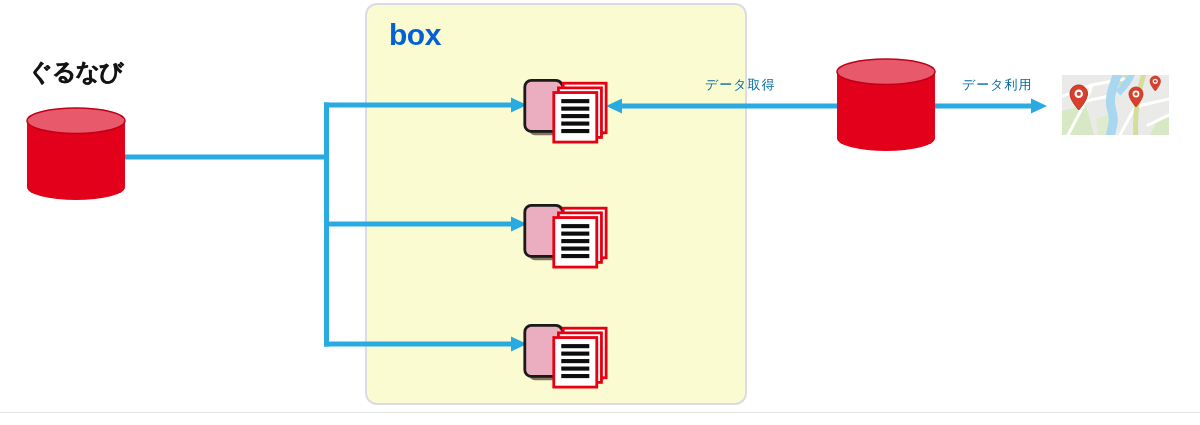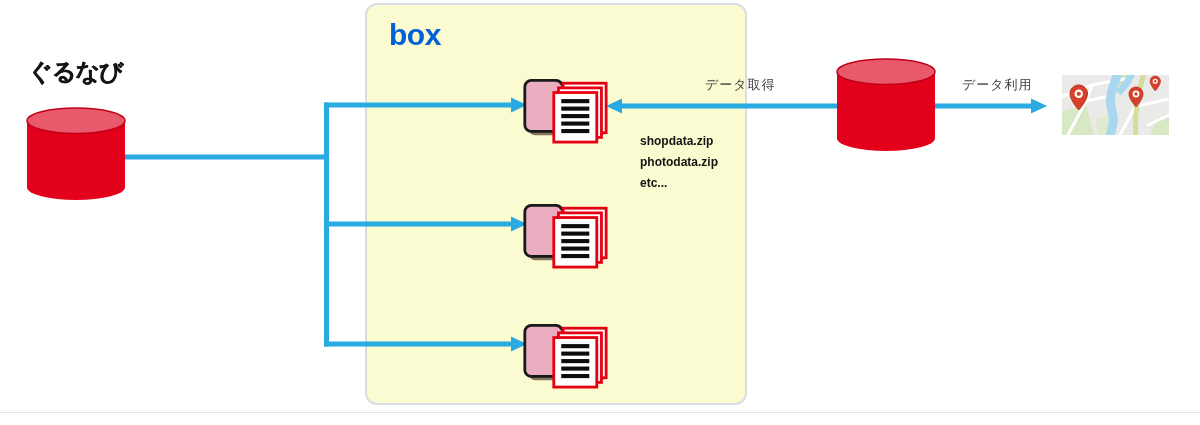--- a/index.html
+++ b/index.html
@@ -35,21 +35,21 @@
   .db-right { left:835px; top:57px;  width:102px; height:96px; z-index:3; }
   .folder   { width:86px; height:75px; z-index:3; }
   .folder-1 { left:522px; top:70px; }
   .folder-2 { left:522px; top:195px; }
   .folder-3 { left:522px; top:315px; }
   .map-icon { left:1062px; top:75px; width:107px; height:60px; z-index:3; }
 
   
   .file-list { left:640px; top:131px; z-index:3; color:#141414;
                font-size:12px; font-weight:bold; line-height:21px; }
-  .flow-label { z-index:3; color:#404040; font-size:13px; letter-spacing:1px; }
+  .flow-label { z-index:3; color:#0369a1; font-size:13px; letter-spacing:1px; }
   .label-fetch { left:705px; top:76px; }
   .label-use   { left:962px; top:76px;text-align:center; }
 
   .page-rule { left:0; top:412px; width:1200px; height:1px; background:#E3E3E3; z-index:0; }
 </style>
 </head>
 <body>
 
 <div class="canvas">
 
@@ -112,25 +112,20 @@
   <svg class="abs folder folder-1" viewBox="0 0 92 80">
     <use href="#sym-folder"></use>
   </svg>
   <svg class="abs folder folder-2" viewBox="0 0 92 80">
     <use href="#sym-folder"></use>
   </svg>
   <svg class="abs folder folder-3" viewBox="0 0 92 80">
     <use href="#sym-folder"></use>
   </svg>
 
-  <div class="abs file-list">
-    <div>shopdata.zip</div>
-    <div>photodata.zip</div>
-    <div>etc...</div>
-  </div>
 
   <div class="abs flow-label label-fetch">データ取得</div>
   <div class="abs flow-label label-use">データ利用</div>
 
   <svg class="abs map-icon" viewBox="0 0 107 60">
     <rect x="0" y="0" width="107" height="60" fill="#EAEAE8"></rect>
     <polygon points="0,36 24,30 32,60 0,60" fill="#D7E8C5"></polygon>
     <polygon points="34,44 46,40 50,60 36,60" fill="#DFEBCE"></polygon>
     <polygon points="50,0 68,0 64,12 52,10" fill="#CCE3B8"></polygon>
     <polygon points="96,44 107,40 107,60 88,60" fill="#D7E8C5"></polygon>

